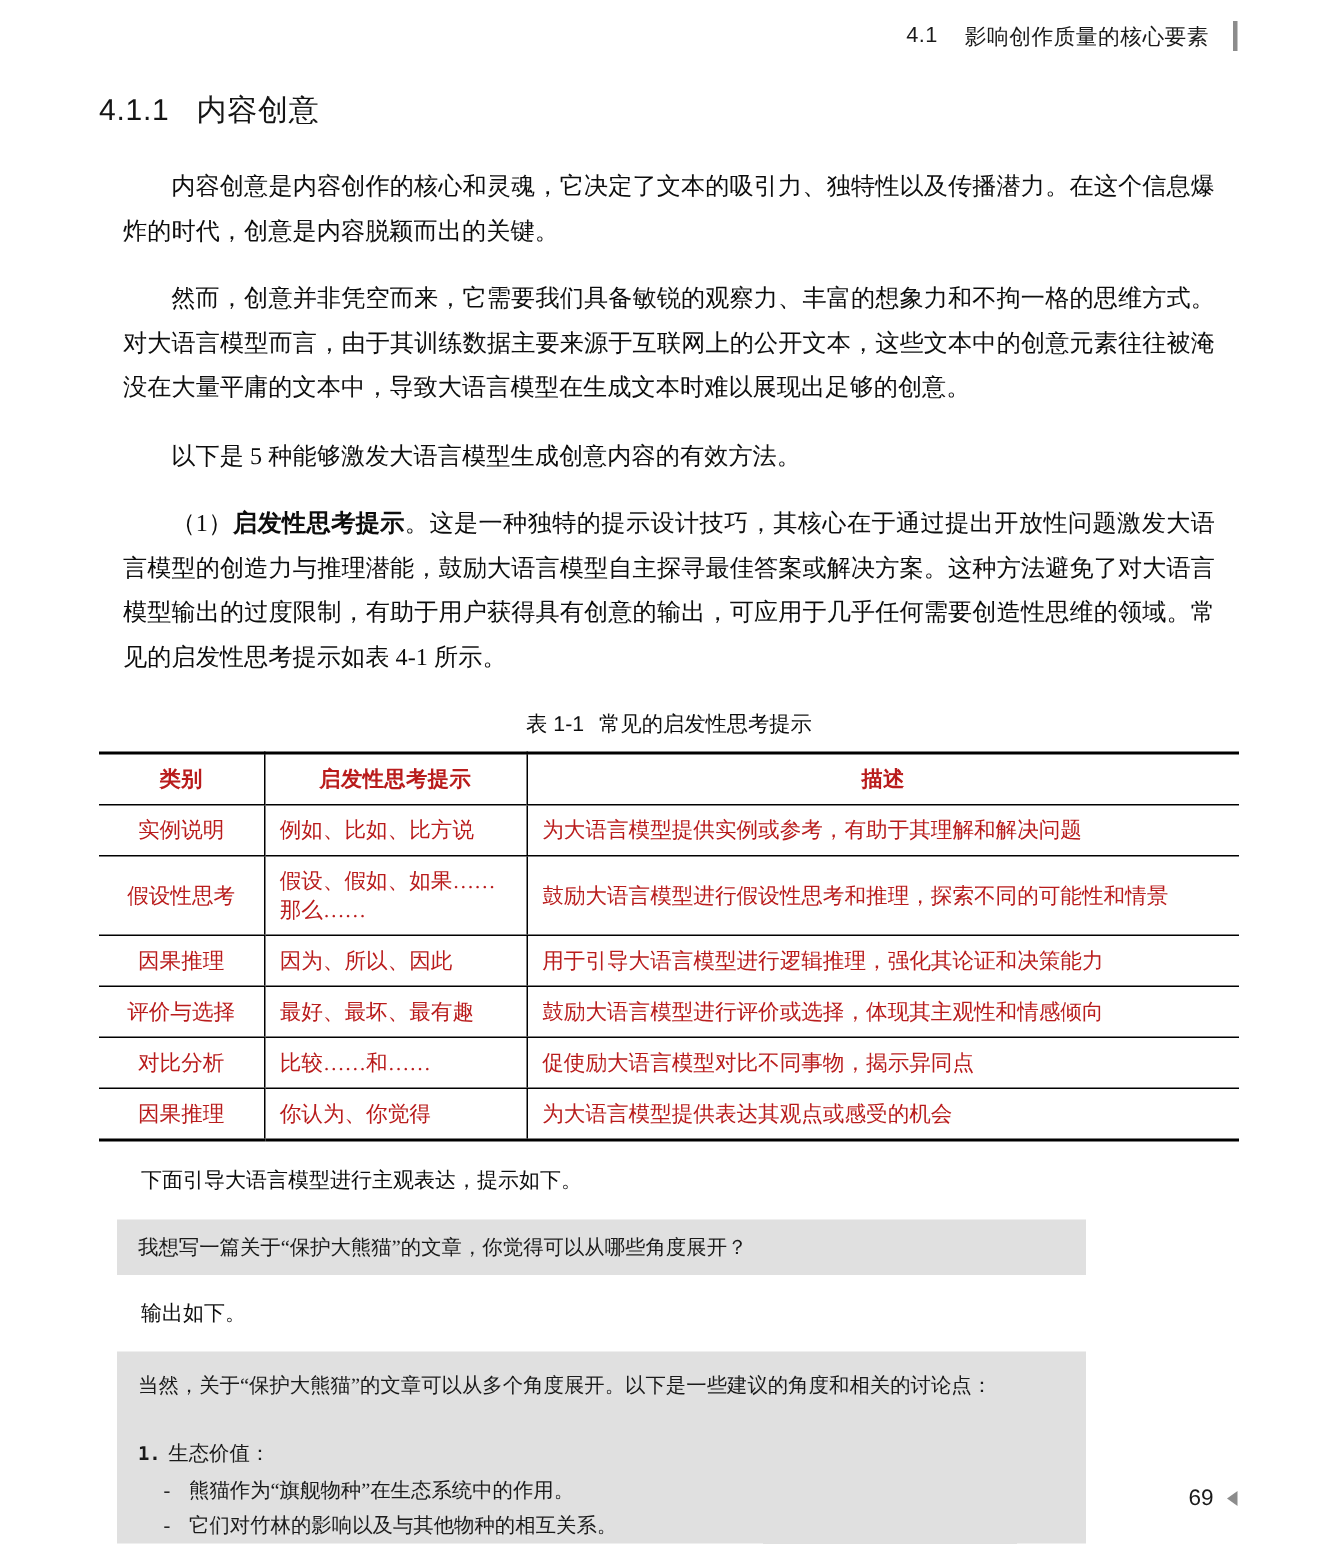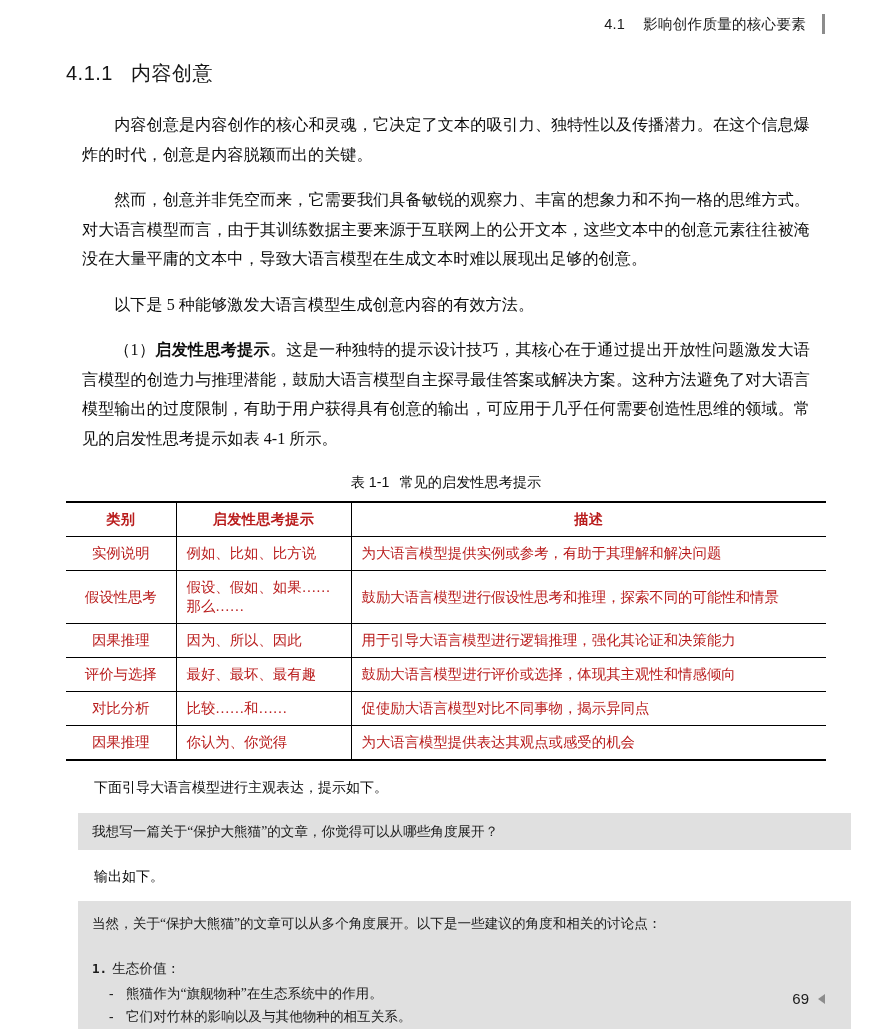--- a/index.html
+++ b/index.html
@@ -122,21 +122,21 @@
     border-bottom: 2.2px solid #000;
   }
 
   
   .after-table-note {
     margin-top: 14px;
   }
   .gray-block {
     background: #e0e0e0;
     margin-left: 12px;
-    width: 773px;
+    width: 646px;
     box-sizing: border-box;
     color: #1a1a1a;
   }
   .gray-prompt {
     font-size: 13.6px;
     line-height: 21px;
     padding: 8px 14px 8px 14px;
     margin-top: 10px;
   }
   .gray-output {

